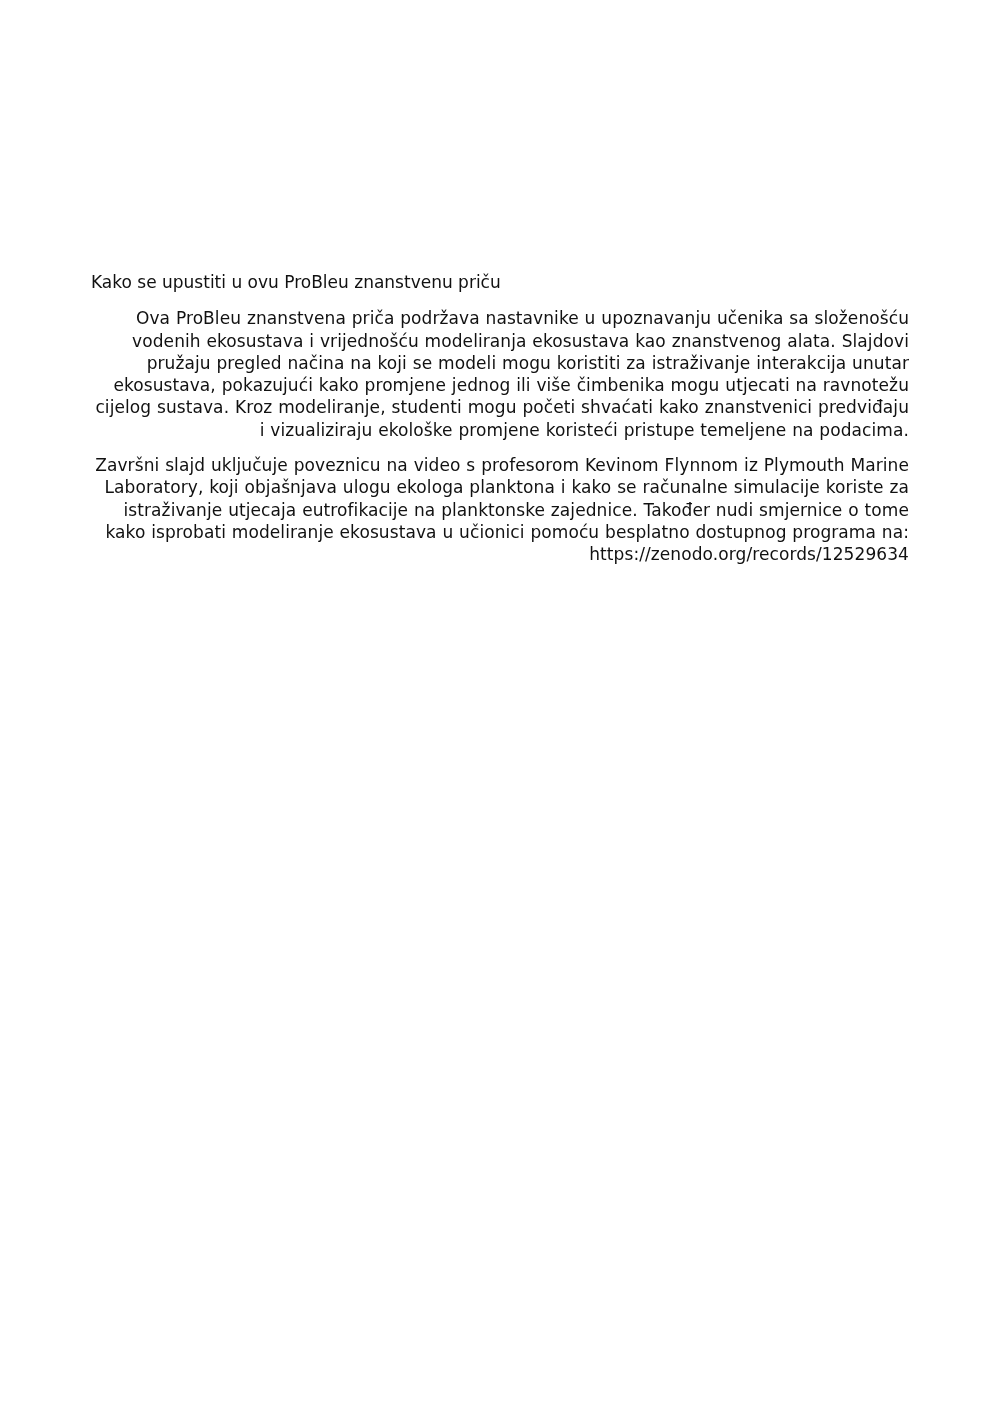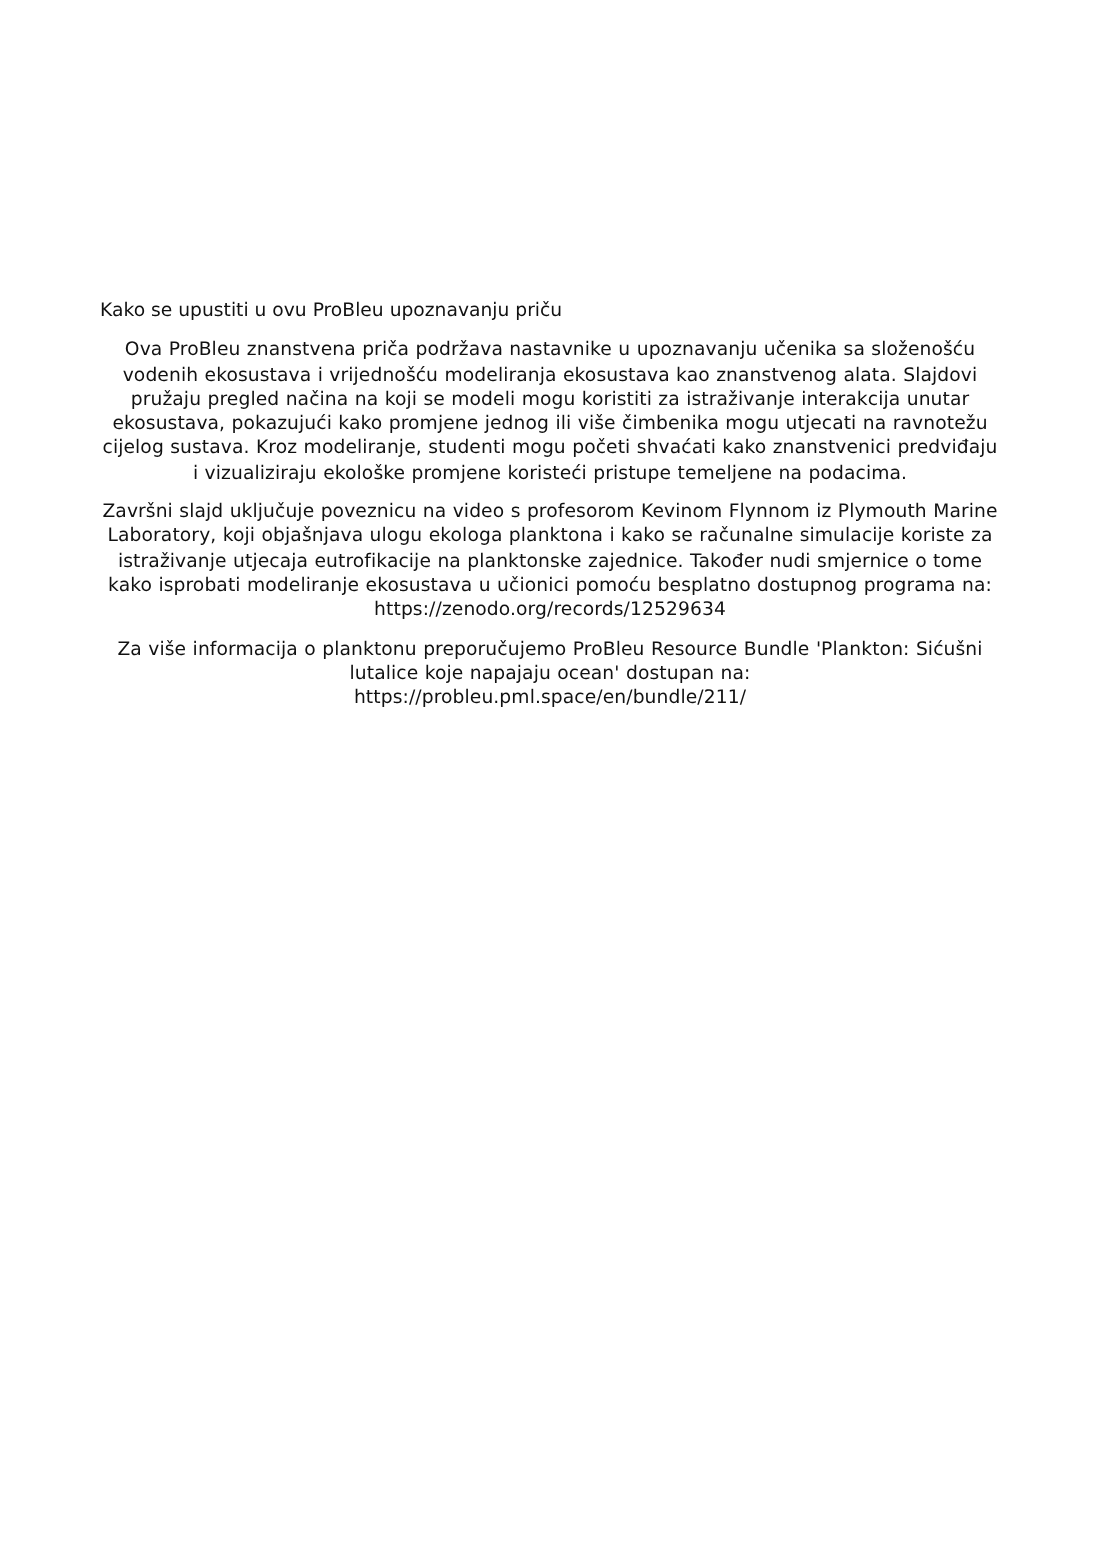--- a/index.html
+++ b/index.html
@@ -30,21 +30,21 @@
     top: 271px;
     width: 818px;
   }
 
   .para {
     font-size: 17px;
     line-height: 22.3px;
     letter-spacing: 0.005em;
     margin: 0 0 13px 0;
     color: #111111;
-    text-align: center;
+    text-align: right;
     white-space: pre-line;
     word-spacing: 0.02em;
   }
 
   .para:last-child {
     margin-bottom: 0;
   }
 
   .heading-line {
     font-size: 17px;
@@ -54,26 +54,24 @@
     color: #111111;
   }
 </style>
 </head>
 <body>
 
 <div class="page">
 
   <div class="doc-body">
 
-    <p class="heading-line">Kako se upustiti u ovu ProBleu upoznavanju priču</p>
+    <p class="heading-line">Kako se upustiti u ovu ProBleu znanstvenu priču</p>
 
     <p class="para">Ova ProBleu znanstvena priča podržava nastavnike u upoznavanju učenika sa složenošću vodenih ekosustava i vrijednošću modeliranja ekosustava kao znanstvenog alata. Slajdovi pružaju pregled načina na koji se modeli mogu koristiti za istraživanje interakcija unutar ekosustava, pokazujući kako promjene jednog ili više čimbenika mogu utjecati na ravnotežu cijelog sustava. Kroz modeliranje, studenti mogu početi shvaćati kako znanstvenici predviđaju i vizualiziraju ekološke promjene koristeći pristupe temeljene na podacima.</p>
 
     <p class="para">Završni slajd uključuje poveznicu na video s profesorom Kevinom Flynnom iz Plymouth Marine Laboratory, koji objašnjava ulogu ekologa planktona i kako se računalne simulacije koriste za istraživanje utjecaja eutrofikacije na planktonske zajednice. Također nudi smjernice o tome kako isprobati modeliranje ekosustava u učionici pomoću besplatno dostupnog programa na:
 https://zenodo.org/records/12529634</p>
 
 
-    <p class="para">Za više informacija o planktonu preporučujemo ProBleu Resource Bundle 'Plankton: Sićušni lutalice koje napajaju ocean' dostupan na:
-https://probleu.pml.space/en/bundle/211/</p>
 
   </div>
 
 </div>
 
 </body></html>

